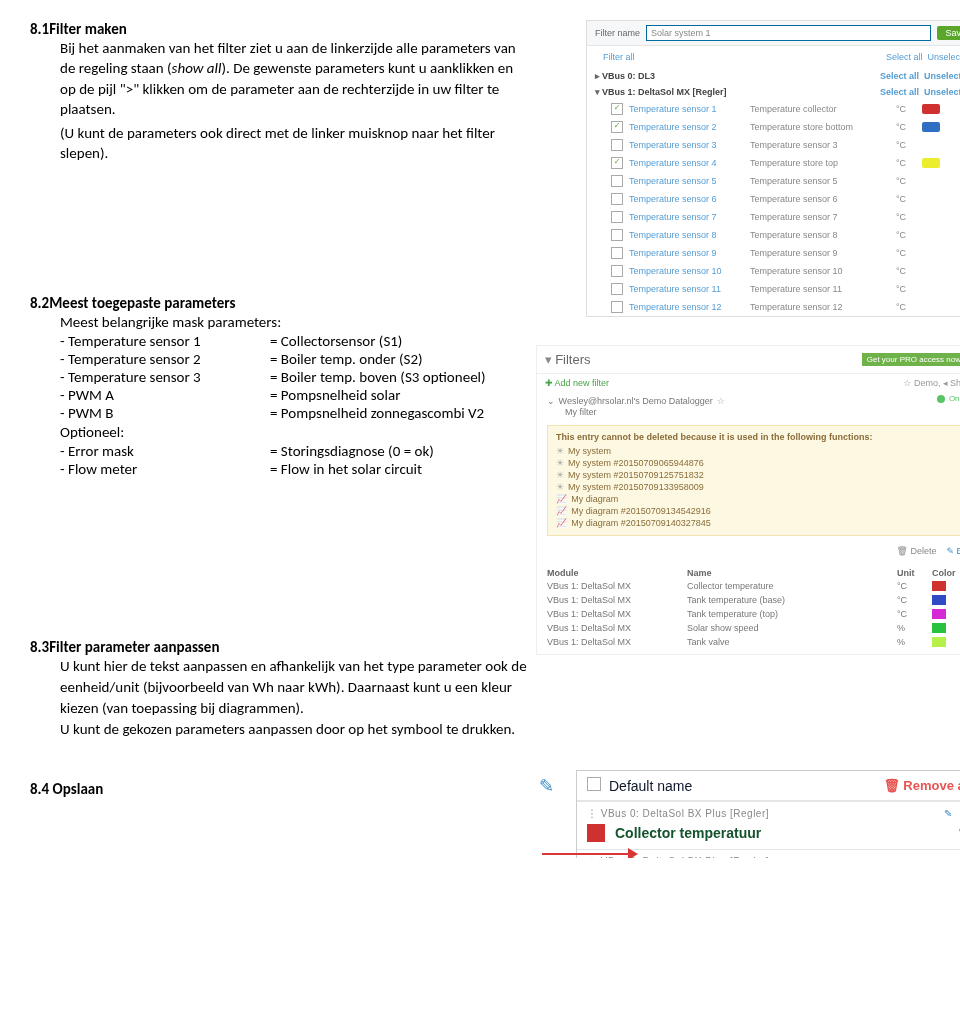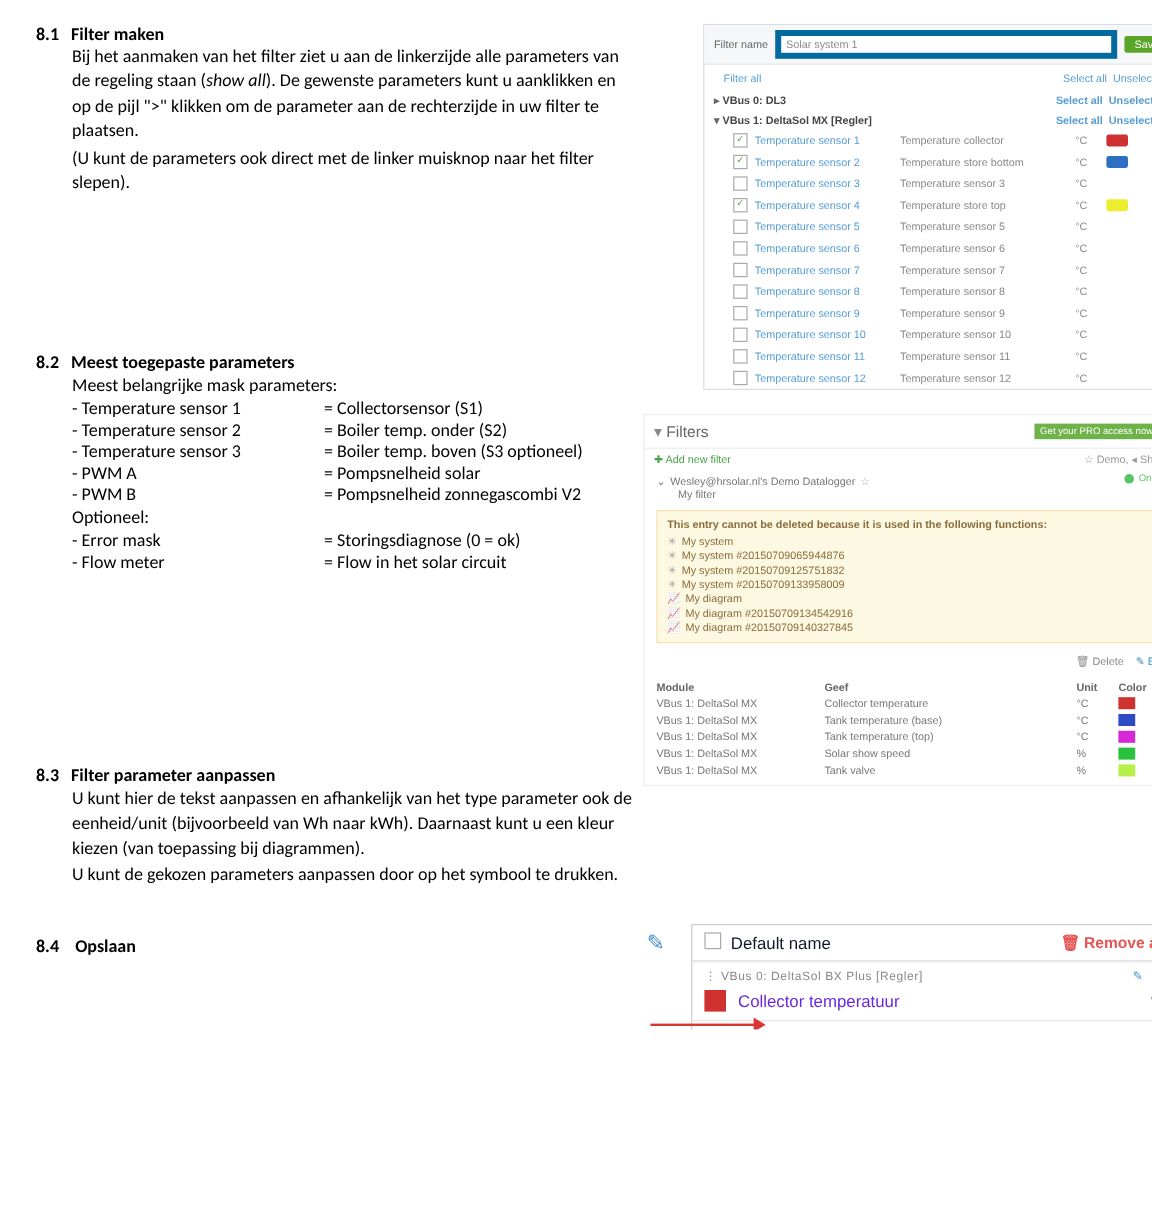--- a/index.html
+++ b/index.html
@@ -7,21 +7,21 @@
     font-size: 15px;
     color: #000;
     margin: 0;
     padding: 20px 30px;
     width: 960px;
     box-sizing: border-box;
     background: #fff;
   }
   .section { margin-bottom: 40px; }
   .section-title { font-weight: bold; display: inline; }
-  .section-num { font-weight: bold; margin-right: 10px; }
+  .section-num { font-weight: bold; }
   .body-text { margin-left: 30px; max-width: 470px; line-height: 1.35; }
   .body-text-wide { margin-left: 30px; max-width: 490px; line-height: 1.4; }
   .italic { font-style: italic; }
   .param-row { display: flex; margin-left: 30px; }
   .param-left { width: 210px; }
   .param-right { flex: 1; }
 
   
   .shot1 {
     position: absolute;
@@ -29,21 +29,21 @@
     left: 556px;
     width: 395px;
     font-size: 9px;
     color: #888;
     font-family: Arial, sans-serif;
     background: #fff;
     border: 1px solid #ddd;
   }
   .shot1 .hdr { display:flex; background:#f6f7f8; padding:4px 8px; border-bottom:1px solid #e5e5e5; align-items:center; }
   .shot1 .hdr .lbl { color:#666; margin-right:6px; }
-  .shot1 .hdr input { border:5px solid #0369a1; font-size:9px; padding:2px 4px; flex:1; margin-right:6px; color:#888;}
+  .shot1 .hdr input { border:1px solid #0369a1; font-size:9px; padding:2px 4px; flex:1; margin-right:6px; color:#888;}
   .shot1 .save-btn { background:#5aa62a; color:#fff; padding:2px 8px; border-radius:2px; font-size:9px;}
   .shot1 .trow { display:flex; padding:3px 8px; align-items:center; gap:6px;}
   .shot1 .trow.darkhead { color:#444; font-weight:bold; }
   .shot1 .expand { color:#559dd4; padding:3px 8px; font-size:9px;}
   .shot1 .selun { color:#559dd4; font-size:9px;}
   .shot1 .plabel { width:115px; color:#559dd4;}
   .shot1 .pdesc { width:140px; color:#888;}
   .shot1 .punit { width:20px; color:#888; }
   .shot1 .swatch { width:18px; height:10px; border-radius:2px;}
   .shot1 .cb { width:10px; height:10px; border:1px solid #aaa; display:inline-block;}
@@ -99,21 +99,21 @@
   .shot3 .head3 { display:flex; justify-content:space-between; align-items:center; padding:6px 10px; border-bottom:1px solid #e5e5e5; color:#aaa;}
   .shot3 .head3 .cb3 { width:12px; height:12px; border:1px solid #aaa; display:inline-block; margin-right:8px;}
   .shot3 .head3 .defn { color:#0f172a; font-size:14px;}
   .shot3 .head3 .remove { color:#e85454; font-weight:bold; font-size:13px;}
   .shot3 .head3 .remove .tr { color:#e85454; margin-right:3px;}
   .shot3 .group { border-top:1px solid #e5e5e5; padding:4px 10px;}
   .shot3 .grouphead { color:#888; font-size:10px; letter-spacing:0.5px; padding:2px 0; display:flex; justify-content:space-between;}
   .shot3 .grouphead .tools { color:#3b8ec7; display:flex; gap:6px;}
   .shot3 .grow { display:flex; align-items:center; gap:10px; padding:3px 0;}
   .shot3 .grow .sw3 { width:18px; height:18px; }
-  .shot3 .grow .pname { flex:1; color:#6d28d9; font-size:14px; font-weight:normal;}
+  .shot3 .grow .pname { flex:1; color:#14532d; font-size:14px; font-weight:bold;}
   .shot3 .grow .unit { color:#888; font-size:12px;}
 
   
   .arrow-line {
     position:absolute;
     top: 833px;
     left: 512px;
     width: 88px;
     height: 2px;
     background:#d93636;
@@ -375,21 +375,21 @@
           </div>
         </div>
   </div>
   <div class="botrow">
     <span>🗑 <span>Delete</span></span>
     <span style="color:#3b8ec7">✎ <span>Edit</span></span>
   </div>
   <div class="tbl">
     <div class="thead">
       <span class="c1">Module</span>
-      <span class="c2">Geef</span>
+      <span class="c2">Name</span>
       <span class="c3">Unit</span>
       <span class="c4">Color</span>
     </div>
     <div id="s2rows">
           <div class="trow2">
             <span class="c1">VBus 1: DeltaSol MX</span>
             <span class="c2">Collector temperature</span>
             <span class="c3">°C</span>
             <span class="c4"><span class="sw2" style="background:#cf3131"></span></span>
           </div>

